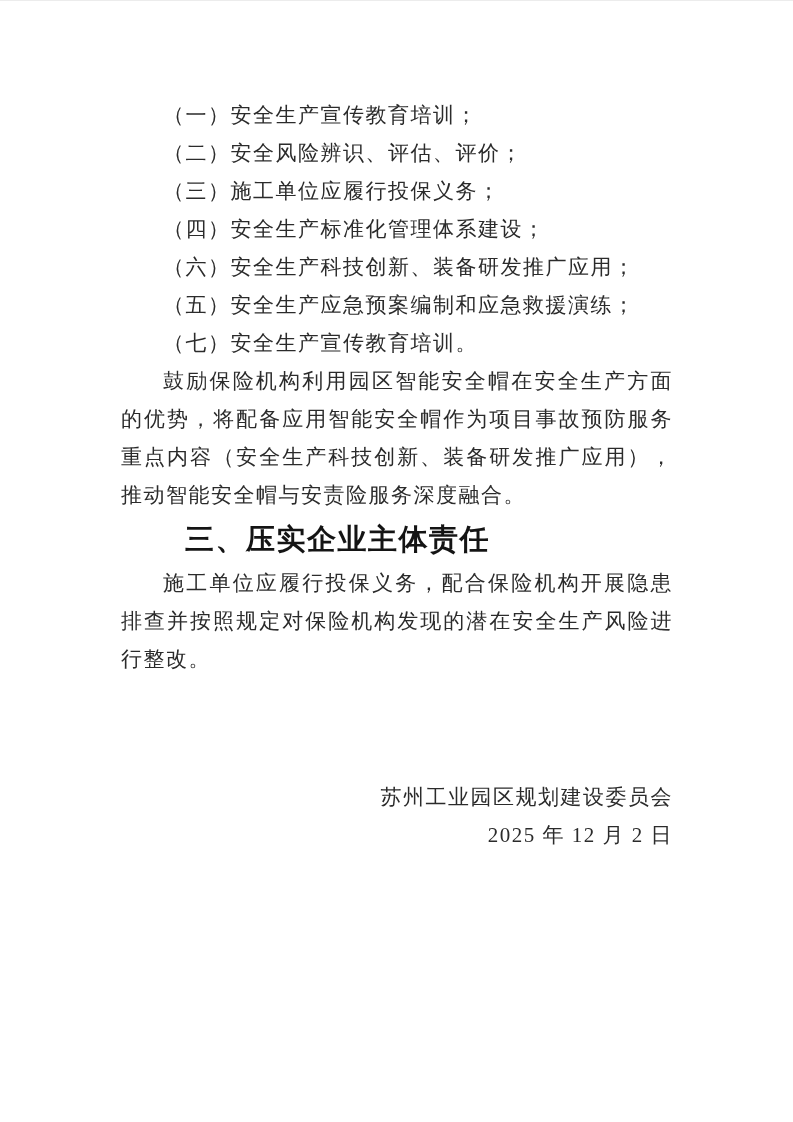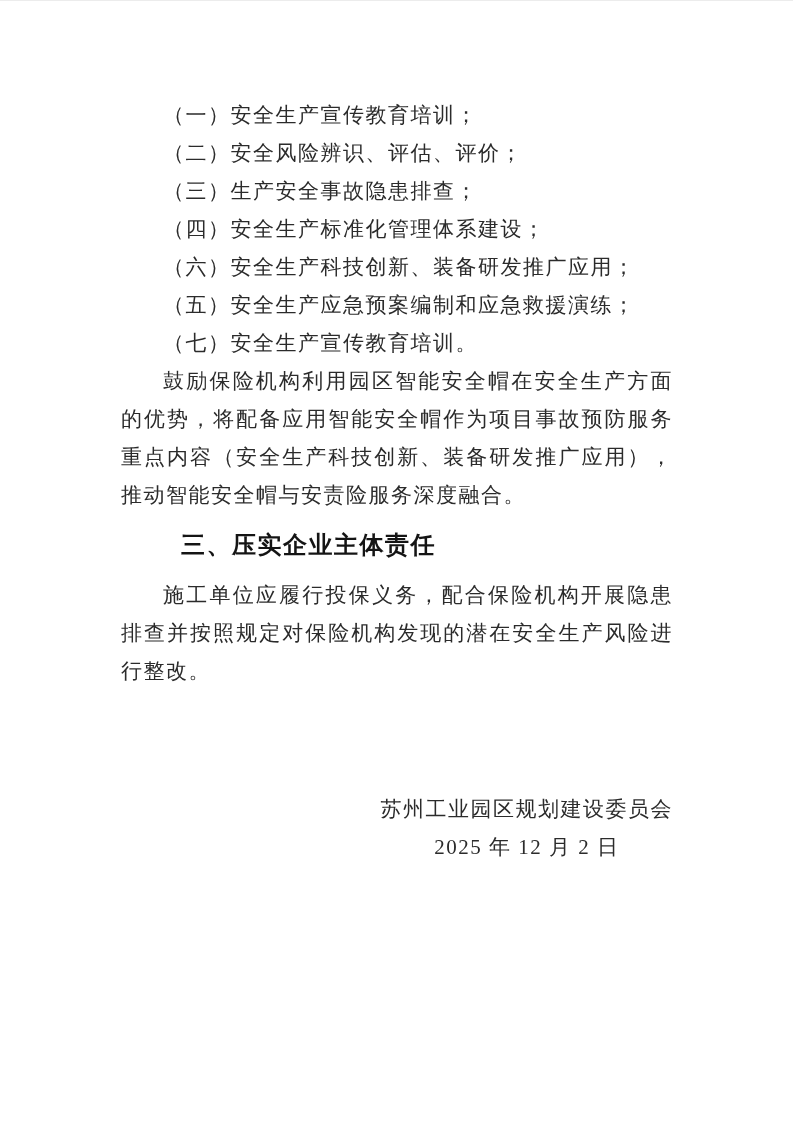--- a/index.html
+++ b/index.html
@@ -22,52 +22,52 @@
     line-height: 38px;
     letter-spacing: 1.5px;
     color: #2b2b2b;
   }
   .page p {
     margin: 0;
     text-indent: 2em;
     text-align: justify;
   }
   .section-heading {
-    margin: 12px;
+    margin: 6px;
     text-indent: 2em;
     font-family: Liberation Serif, serif;
     font-weight: bold;
-    font-size: 24px;
+    font-size: 29px;
     line-height: 38px;
     letter-spacing: 1.5px;
     color: #141414;
   }
   .signature-block {
     margin-top: 100px;
     display: flex;
     justify-content: flex-end;
   }
   .signature-inner {
     display: inline-block;
     text-align: center;
   }
   .signature-inner p {
     text-indent: 0;
-    text-align: center;
+    text-align: right;
     margin-left: 21px;
   }
 </style>
 </head>
 <body>
 
 <div class="page">
 
   <p>（一）安全生产宣传教育培训；</p>
   <p>（二）安全风险辨识、评估、评价；</p>
-  <p>（三）生产安全事故隐患排查；</p>
+  <p>（三）施工单位应履行投保义务；</p>
   <p>（四）安全生产标准化管理体系建设；</p>
   <p>（六）安全生产科技创新、装备研发推广应用；</p>
   <p>（五）安全生产应急预案编制和应急救援演练；</p>
   <p>（七）安全生产宣传教育培训。</p>
 
   <p>鼓励保险机构利用园区智能安全帽在安全生产方面的优势，将配备应用智能安全帽作为项目事故预防服务重点内容（安全生产科技创新、装备研发推广应用），推动智能安全帽与安责险服务深度融合。</p>
 
   <h3 class="section-heading">三、压实企业主体责任</h3>
 
   <p>施工单位应履行投保义务，配合保险机构开展隐患排查并按照规定对保险机构发现的潜在安全生产风险进行整改。</p>

